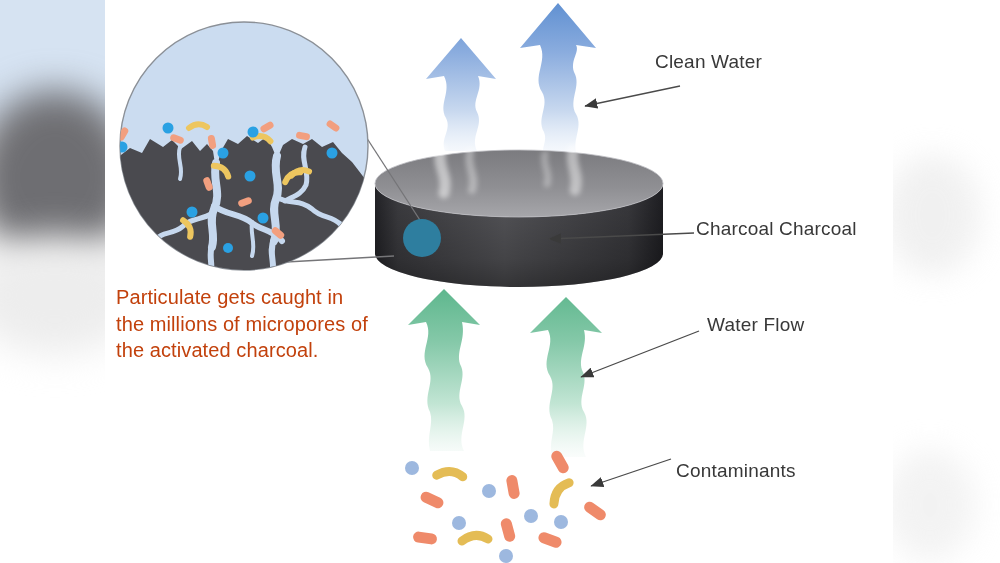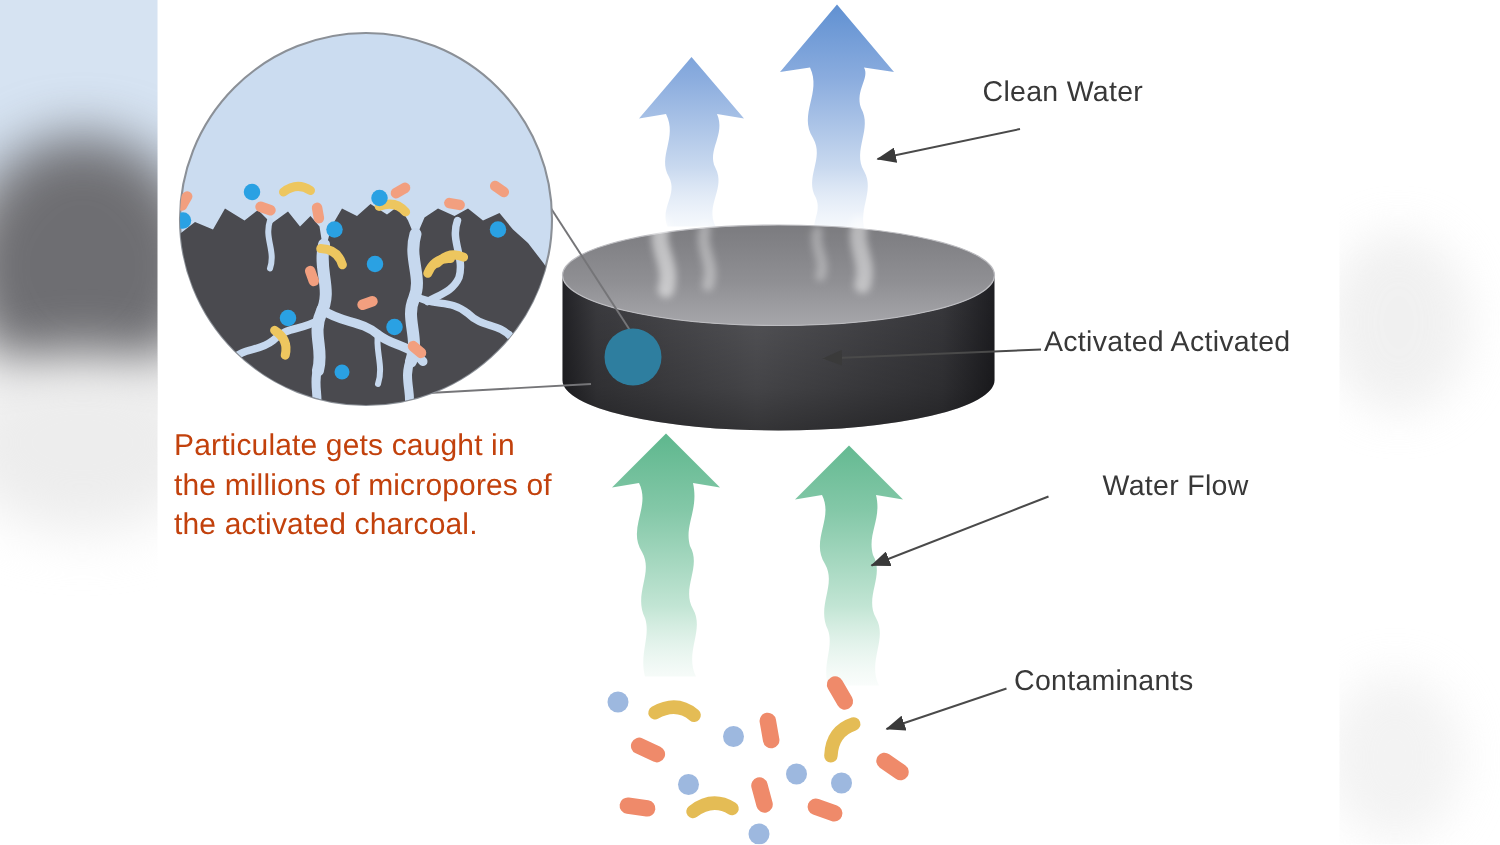--- a/index.html
+++ b/index.html
@@ -208,16 +208,16 @@
 
   <g stroke="#4a4a4a" stroke-width="1.3" fill="none">
     <line x1="680" y1="86" x2="585" y2="106" marker-end="url(#arrowhead)"></line>
     <line x1="694" y1="233" x2="549" y2="239" marker-end="url(#arrowhead)"></line>
     <line x1="699" y1="331" x2="581" y2="377" marker-end="url(#arrowhead)"></line>
     <line x1="671" y1="459" x2="591" y2="486" marker-end="url(#arrowhead)"></line>
   </g>
 </svg>
 
 <div class="lbl" style="left:655px;top:51px;">Clean Water</div>
-<div class="lbl" style="left:696px;top:218px;">Activated Activated</div>
-<div class="lbl" style="left:707px;top:314px;margin-left:28px;">Water Flow</div>
-<div class="lbl" style="left:676px;top:444px;">Contaminants</div>
+<div class="lbl" style="left:696px;top:218px;">Charcoal Charcoal</div>
+<div class="lbl" style="left:707px;top:314px;">Water Flow</div>
+<div class="lbl" style="left:676px;top:460px;">Contaminants</div>
 <div id="caption">Particulate gets caught in the millions of micropores of the activated charcoal.</div>
 
 </body></html>

